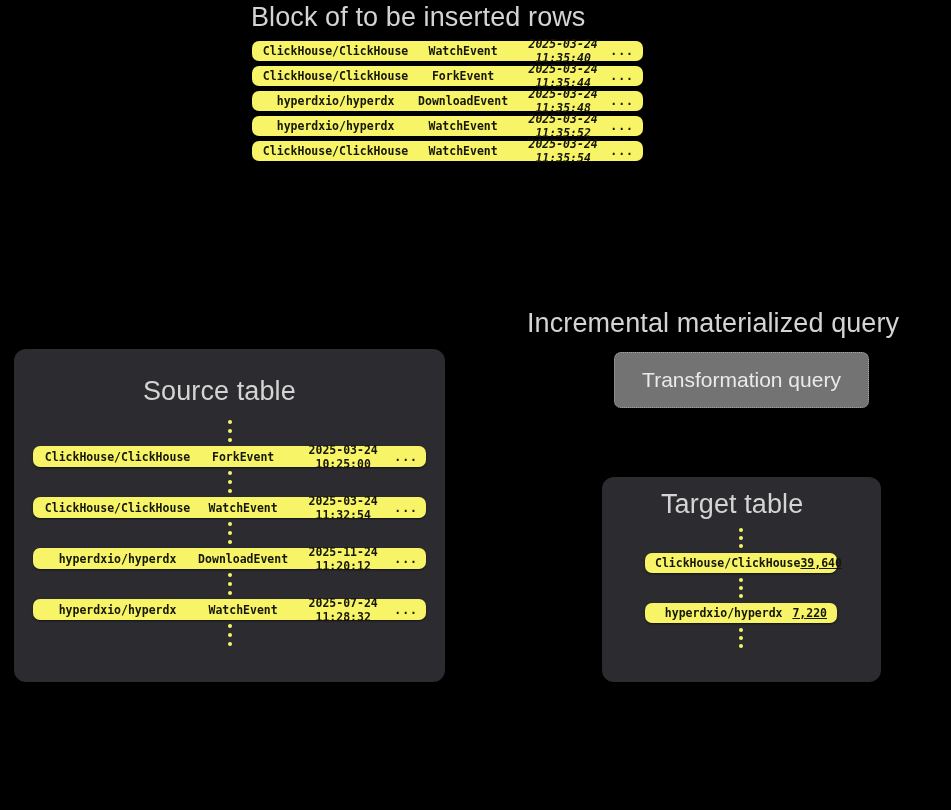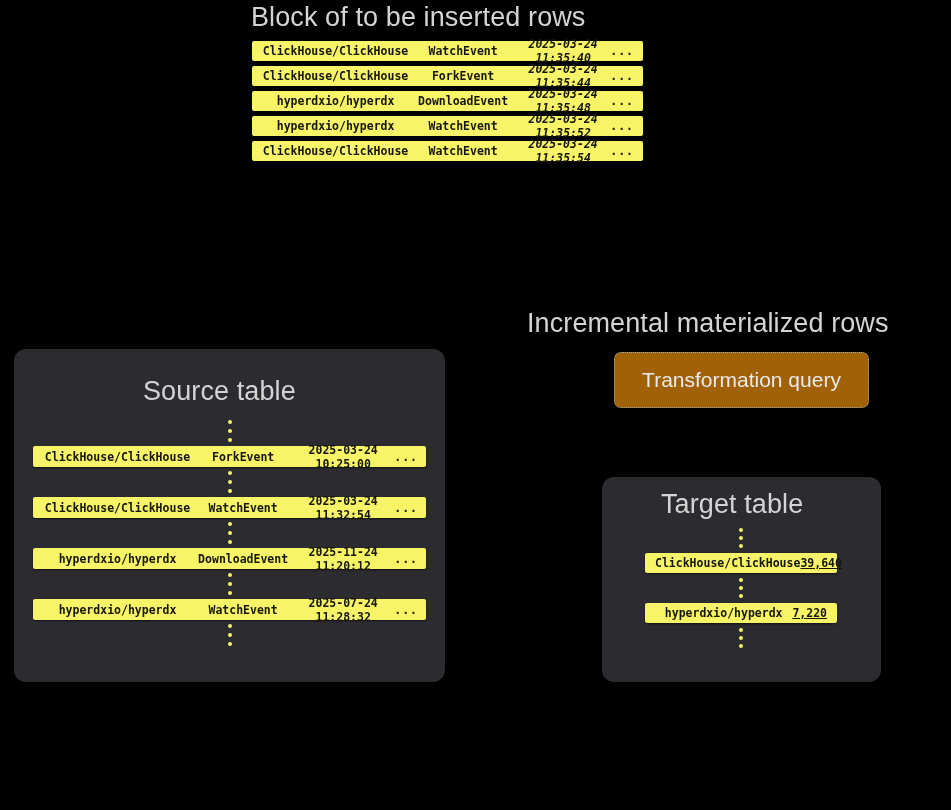--- a/index.html
+++ b/index.html
@@ -22,21 +22,21 @@
     font-size: 27px;
     font-weight: 400;
     letter-spacing: 0.1px;
     white-space: nowrap;
   }
 
   
   .row {
     background: #f7f567;
     color: #16160a;
-    border-radius: 2px;
+    border-radius: 7px;
     font-family: "DejaVu Sans Mono", monospace;
     font-weight: 700;
     display: flex;
     align-items: center;
     box-sizing: border-box;
     box-shadow: 0 1px 2px rgba(0,0,0,0.55);
   }
 
   
   .block-row {
@@ -102,21 +102,21 @@
     background: #f7f567;
   }
 
   
   .query-box {
     position: absolute;
     left: 614px;
     top: 352px;
     width: 255px;
     height: 56px;
-    background: #a16207;
+    background: #737373;
     border: 1px dotted #9aa7b4;
     border-radius: 7px;
     display: flex;
     align-items: center;
     justify-content: center;
     box-sizing: border-box;
     box-shadow: 0 2px 5px rgba(0,0,0,0.6);
   }
   .query-box span {
     color: #e8eaec;
@@ -215,21 +215,21 @@
   <span class="c-time">2025-07-24 11:28:32</span>
   <span class="c-more">...</span>
 </div>
 
 <div class="vdots" style="left:228px; top:624px; width:4px; height:22px;">
     <i></i>
     <i></i>
     <i></i>
   </div>
 
-<div class="heading" style="left:527px; top:308px;">Incremental materialized rows</div>
+<div class="heading" style="left:527px; top:308px;">Incremental materialized query</div>
 
 <div class="query-box">
   <span>Transformation query</span>
 </div>
 
 <div class="panel" style="left:602px; top:477px; width:279px; height:205px;"></div>
 
 <div class="heading" style="left:661px; top:489px;">Target table</div>
 
 <div class="vdots" style="left:739px; top:528px; width:4px; height:20px;">

